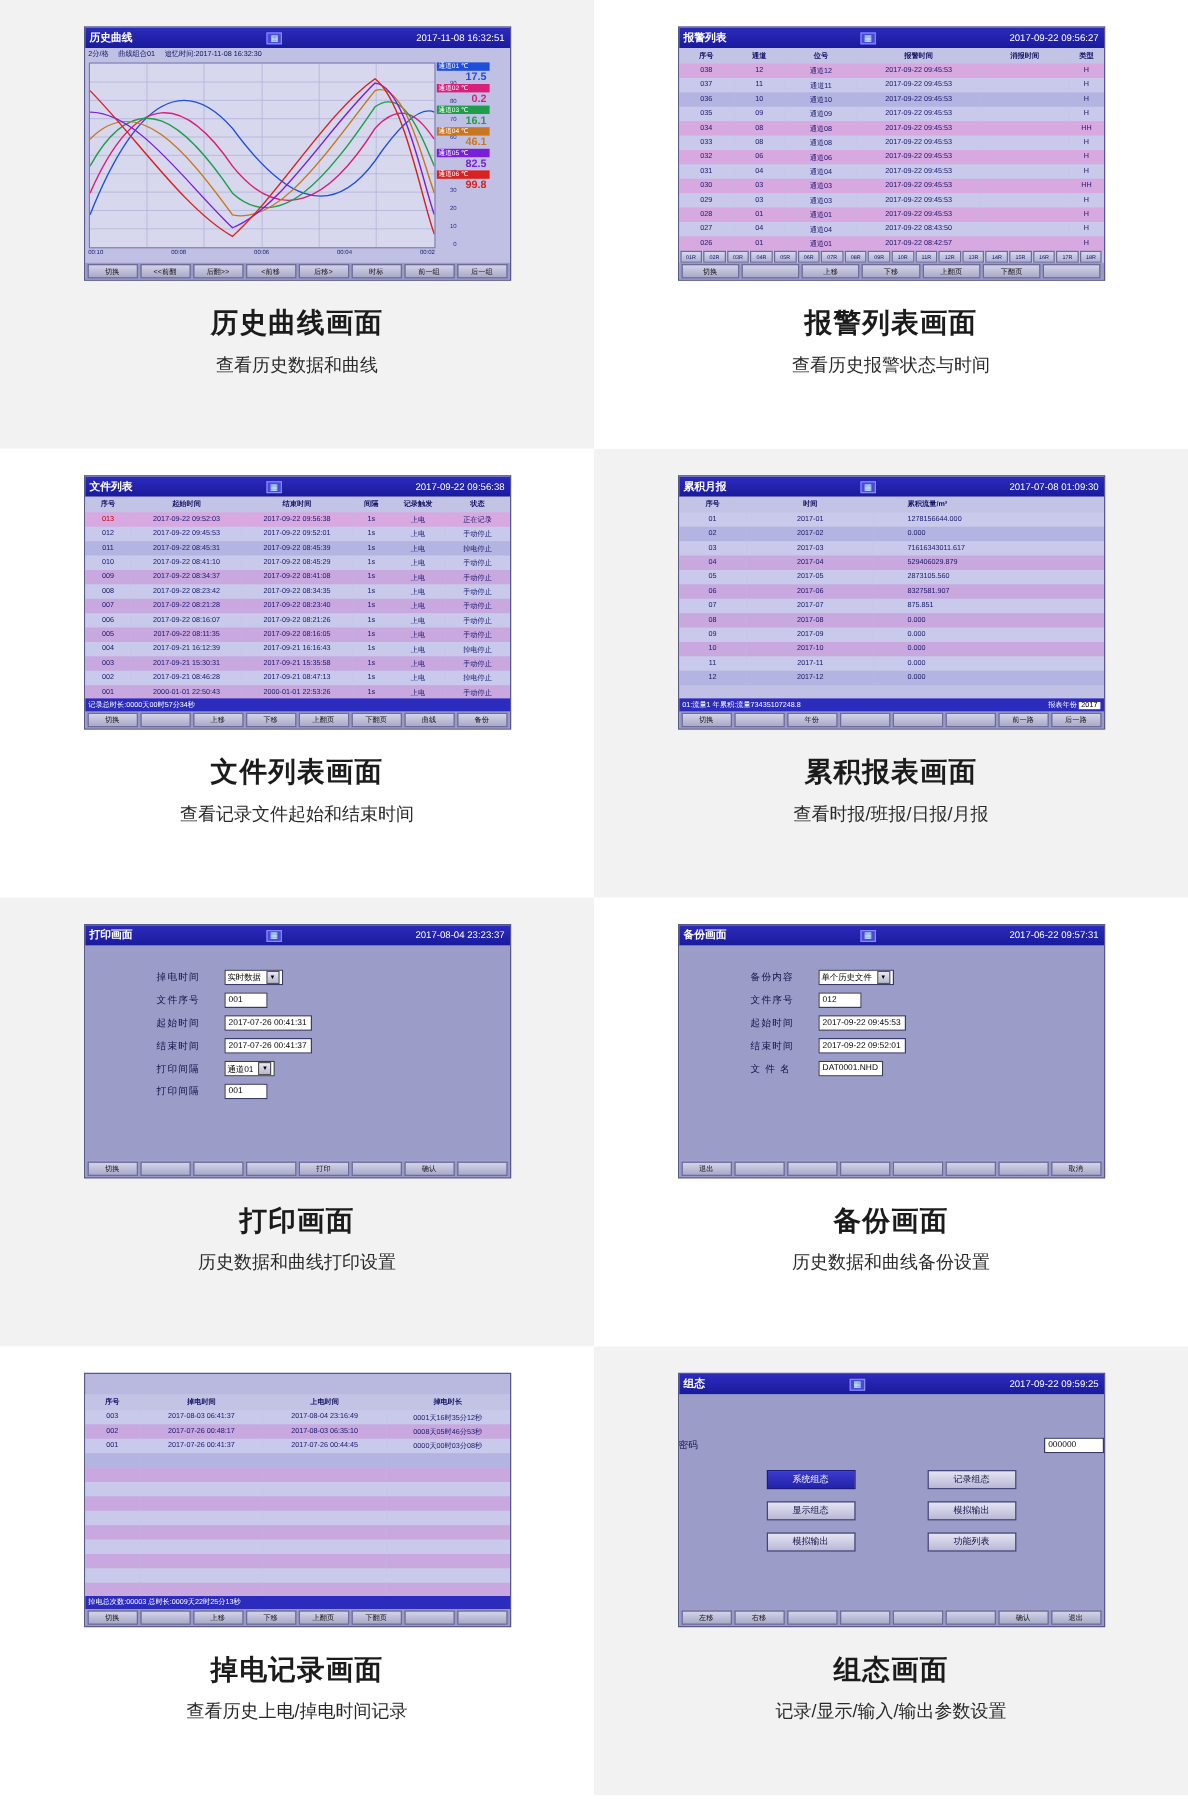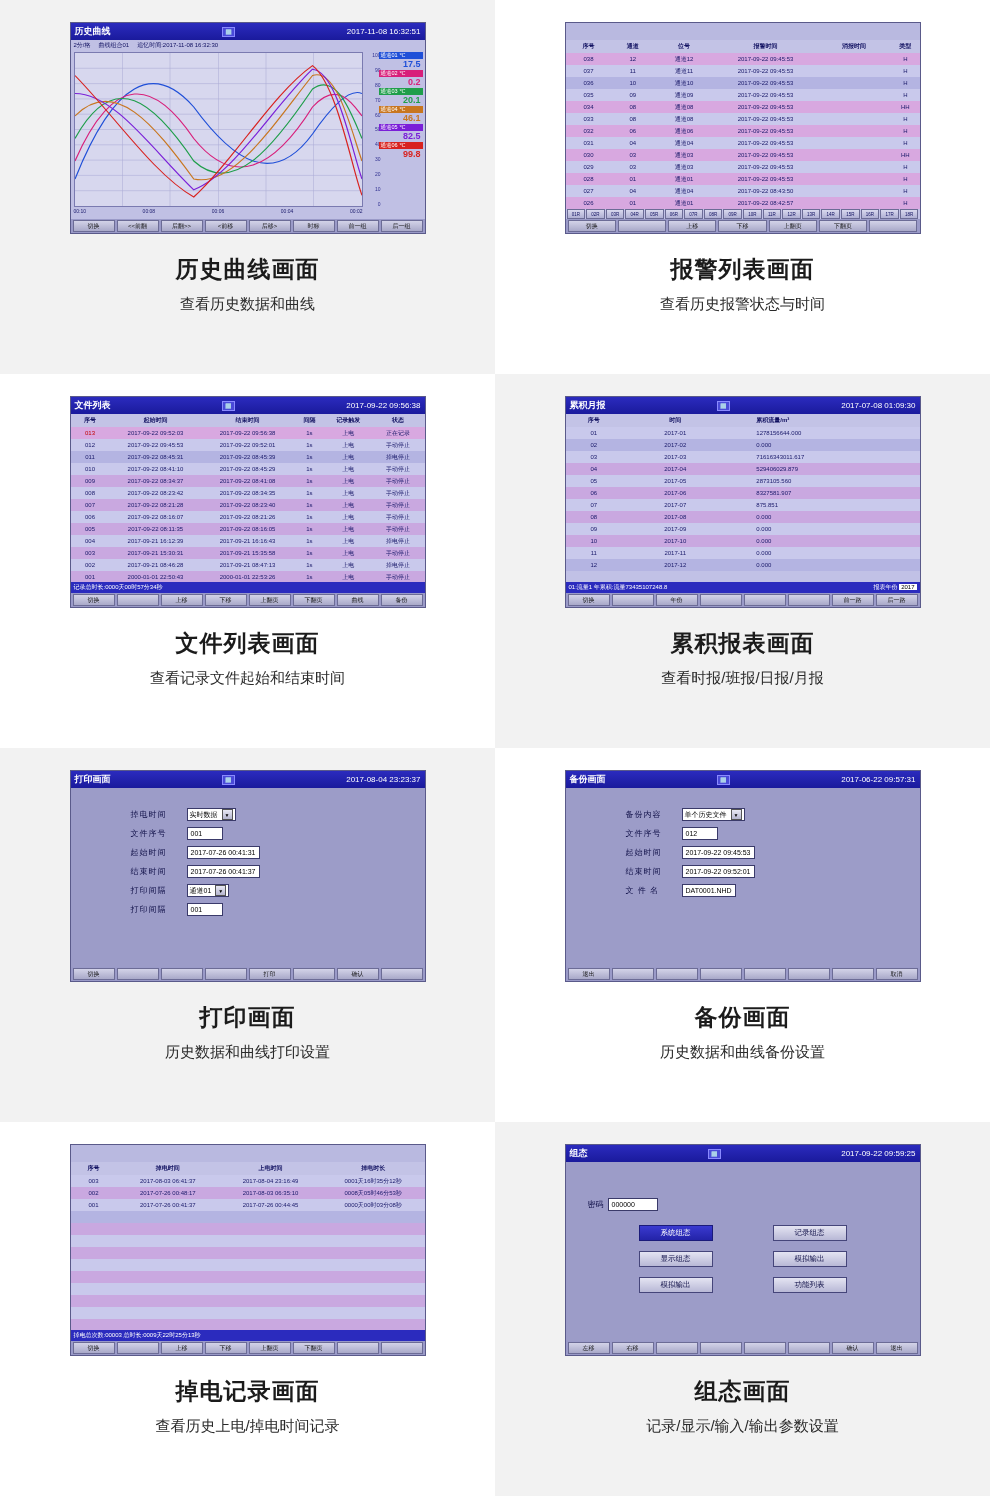--- a/index.html
+++ b/index.html
@@ -27,38 +27,38 @@
   .rowB{background:#b4b4e2;}
   .rowP{background:#c9a8e0;}
   .rowPink{background:#d8a8e0;}
   .red{color:#c00000;}
   .statusline{position:absolute;left:0;right:0;bottom:14px;height:11px;background:#2b2bbe;color:#fff;font-size:6px;display:flex;align-items:center;justify-content:space-between;padding:0 3px;box-sizing:border-box;}
   
   .curvewrap{position:absolute;left:0;right:0;top:17px;bottom:14px;background:#c0c0e4;}
   .curveinfo{height:11px;display:flex;gap:8px;font-size:6px;color:#101060;align-items:center;padding-left:3px;}
   .plot{position:absolute;left:3px;right:62px;top:12px;bottom:12px;background:#d7d7ee;border:1px solid #7a7ab0;}
   .ylab{position:absolute;right:44px;top:12px;bottom:12px;width:16px;font-size:5px;color:#303090;display:flex;flex-direction:column;justify-content:space-between;align-items:flex-end;}
-  .chlist{position:absolute;right:2px;top:12px;width:44px;font-size:6px;}
+  .chlist{position:absolute;right:17px;top:12px;width:44px;font-size:6px;}
   .chbox{margin-bottom:1px;}
   .chname{font-size:5.5px;color:#fff;padding:0 2px;}
   .chval{font-size:9px;font-weight:bold;text-align:right;padding-right:2px;}
   .xaxis{position:absolute;left:3px;right:62px;bottom:1px;height:10px;display:flex;justify-content:space-between;font-size:5px;color:#202070;}
   
   .chips{position:absolute;left:0;right:0;bottom:14px;height:10px;display:flex;gap:1px;padding:0 1px;box-sizing:border-box;}
   .chip{flex:1;background:linear-gradient(#d8d8ee,#b0b0d4);border:1px solid #6c6c96;font-size:4.5px;display:flex;align-items:center;justify-content:center;color:#101060;}
   
   .formwrap{position:absolute;left:0;right:0;top:17px;bottom:14px;background:#9c9cc8;}
   .frow{display:flex;align-items:center;margin:0 0 6px 60px;font-size:8px;color:#101048;}
   .flabel{width:56px;letter-spacing:1px;}
   .finput{background:#ffffff;border:1px solid #3a3a6a;height:11px;min-width:28px;padding:0 3px;font-size:7px;color:#000;display:flex;align-items:center;}
   .fsel{background:#ffffff;border:1px solid #3a3a6a;height:11px;padding:0 2px;font-size:7px;color:#000;display:flex;align-items:center;gap:4px;}
   .caret{width:9px;height:9px;background:linear-gradient(#e8e8f4,#b6b6d0);border:1px solid #555;display:flex;align-items:center;justify-content:center;font-size:5px;}
   
   .cfgwrap{position:absolute;left:0;right:0;top:17px;bottom:14px;background:#9c9cc8;}
-  .pwrow{display:flex;align-items:center;justify-content:flex-start;gap:4px;margin-top:36px;font-size:8px;color:#101048;padding-left:22px;}
+  .pwrow{display:flex;align-items:center;justify-content:space-between;gap:4px;margin-top:36px;font-size:8px;color:#101048;}
   .btngrid{display:grid;grid-template-columns:74px 74px;gap:10px 60px;justify-content:center;margin-top:14px;}
   .cbtn{height:14px;background:linear-gradient(#e4e4f2,#b8b8d6);border:1px solid #45457a;font-size:7.5px;display:flex;align-items:center;justify-content:center;color:#101048;}
   .cbtn.sel{background:linear-gradient(#3a3ad0,#2323a8);color:#fff;border-color:#1b1b7a;}
 </style>
 </head>
 <body>
 
 <div class="grid">
 
   <div class="cell bg-a">
@@ -117,21 +117,21 @@
           <div class="chbox">
             <div class="chname" style="background:#1f4fd8"><span>通道01</span> <span>℃</span></div>
             <div class="chval" style="color:#1f4fd8">17.5</div>
           </div>
           <div class="chbox">
             <div class="chname" style="background:#d81f7a"><span>通道02</span> <span>℃</span></div>
             <div class="chval" style="color:#d81f7a">0.2</div>
           </div>
           <div class="chbox">
             <div class="chname" style="background:#1f9e4a"><span>通道03</span> <span>℃</span></div>
-            <div class="chval" style="color:#1f9e4a">20.1</div>
+            <div class="chval" style="color:#1f9e4a">16.1</div>
           </div>
           <div class="chbox">
             <div class="chname" style="background:#c8761f"><span>通道04</span> <span>℃</span></div>
             <div class="chval" style="color:#c8761f">46.1</div>
           </div>
           <div class="chbox">
             <div class="chname" style="background:#7a1fd8"><span>通道05</span> <span>℃</span></div>
             <div class="chval" style="color:#7a1fd8">82.5</div>
           </div>
           <div class="chbox">
@@ -157,20 +157,25 @@
         <div class="fbtn">前一组</div>
         <div class="fbtn">后一组</div>
       </div>
     </div>
     <div class="cap-title">历史曲线画面</div>
     <div class="cap-sub">查看历史数据和曲线</div>
   </div>
 
   <div class="cell bg-b">
     <div class="shot">
+      <div class="titlebar">
+        <span class="t-left">报警列表</span>
+        <span class="t-mid">▦</span>
+        <span class="t-right">2017-09-22 09:56:27</span>
+      </div>
       <div class="body-area" style="background:#c1c1e6;">
         <table class="dt">
           <tbody>
               <tr>
             <th style="width:13%">序号</th>
             <th style="width:12%">通道</th>
             <th style="width:17%">位号</th>
             <th style="width:29%">报警时间</th>
             <th style="width:21%">消报时间</th>
             <th style="width:8%">类型</th>

